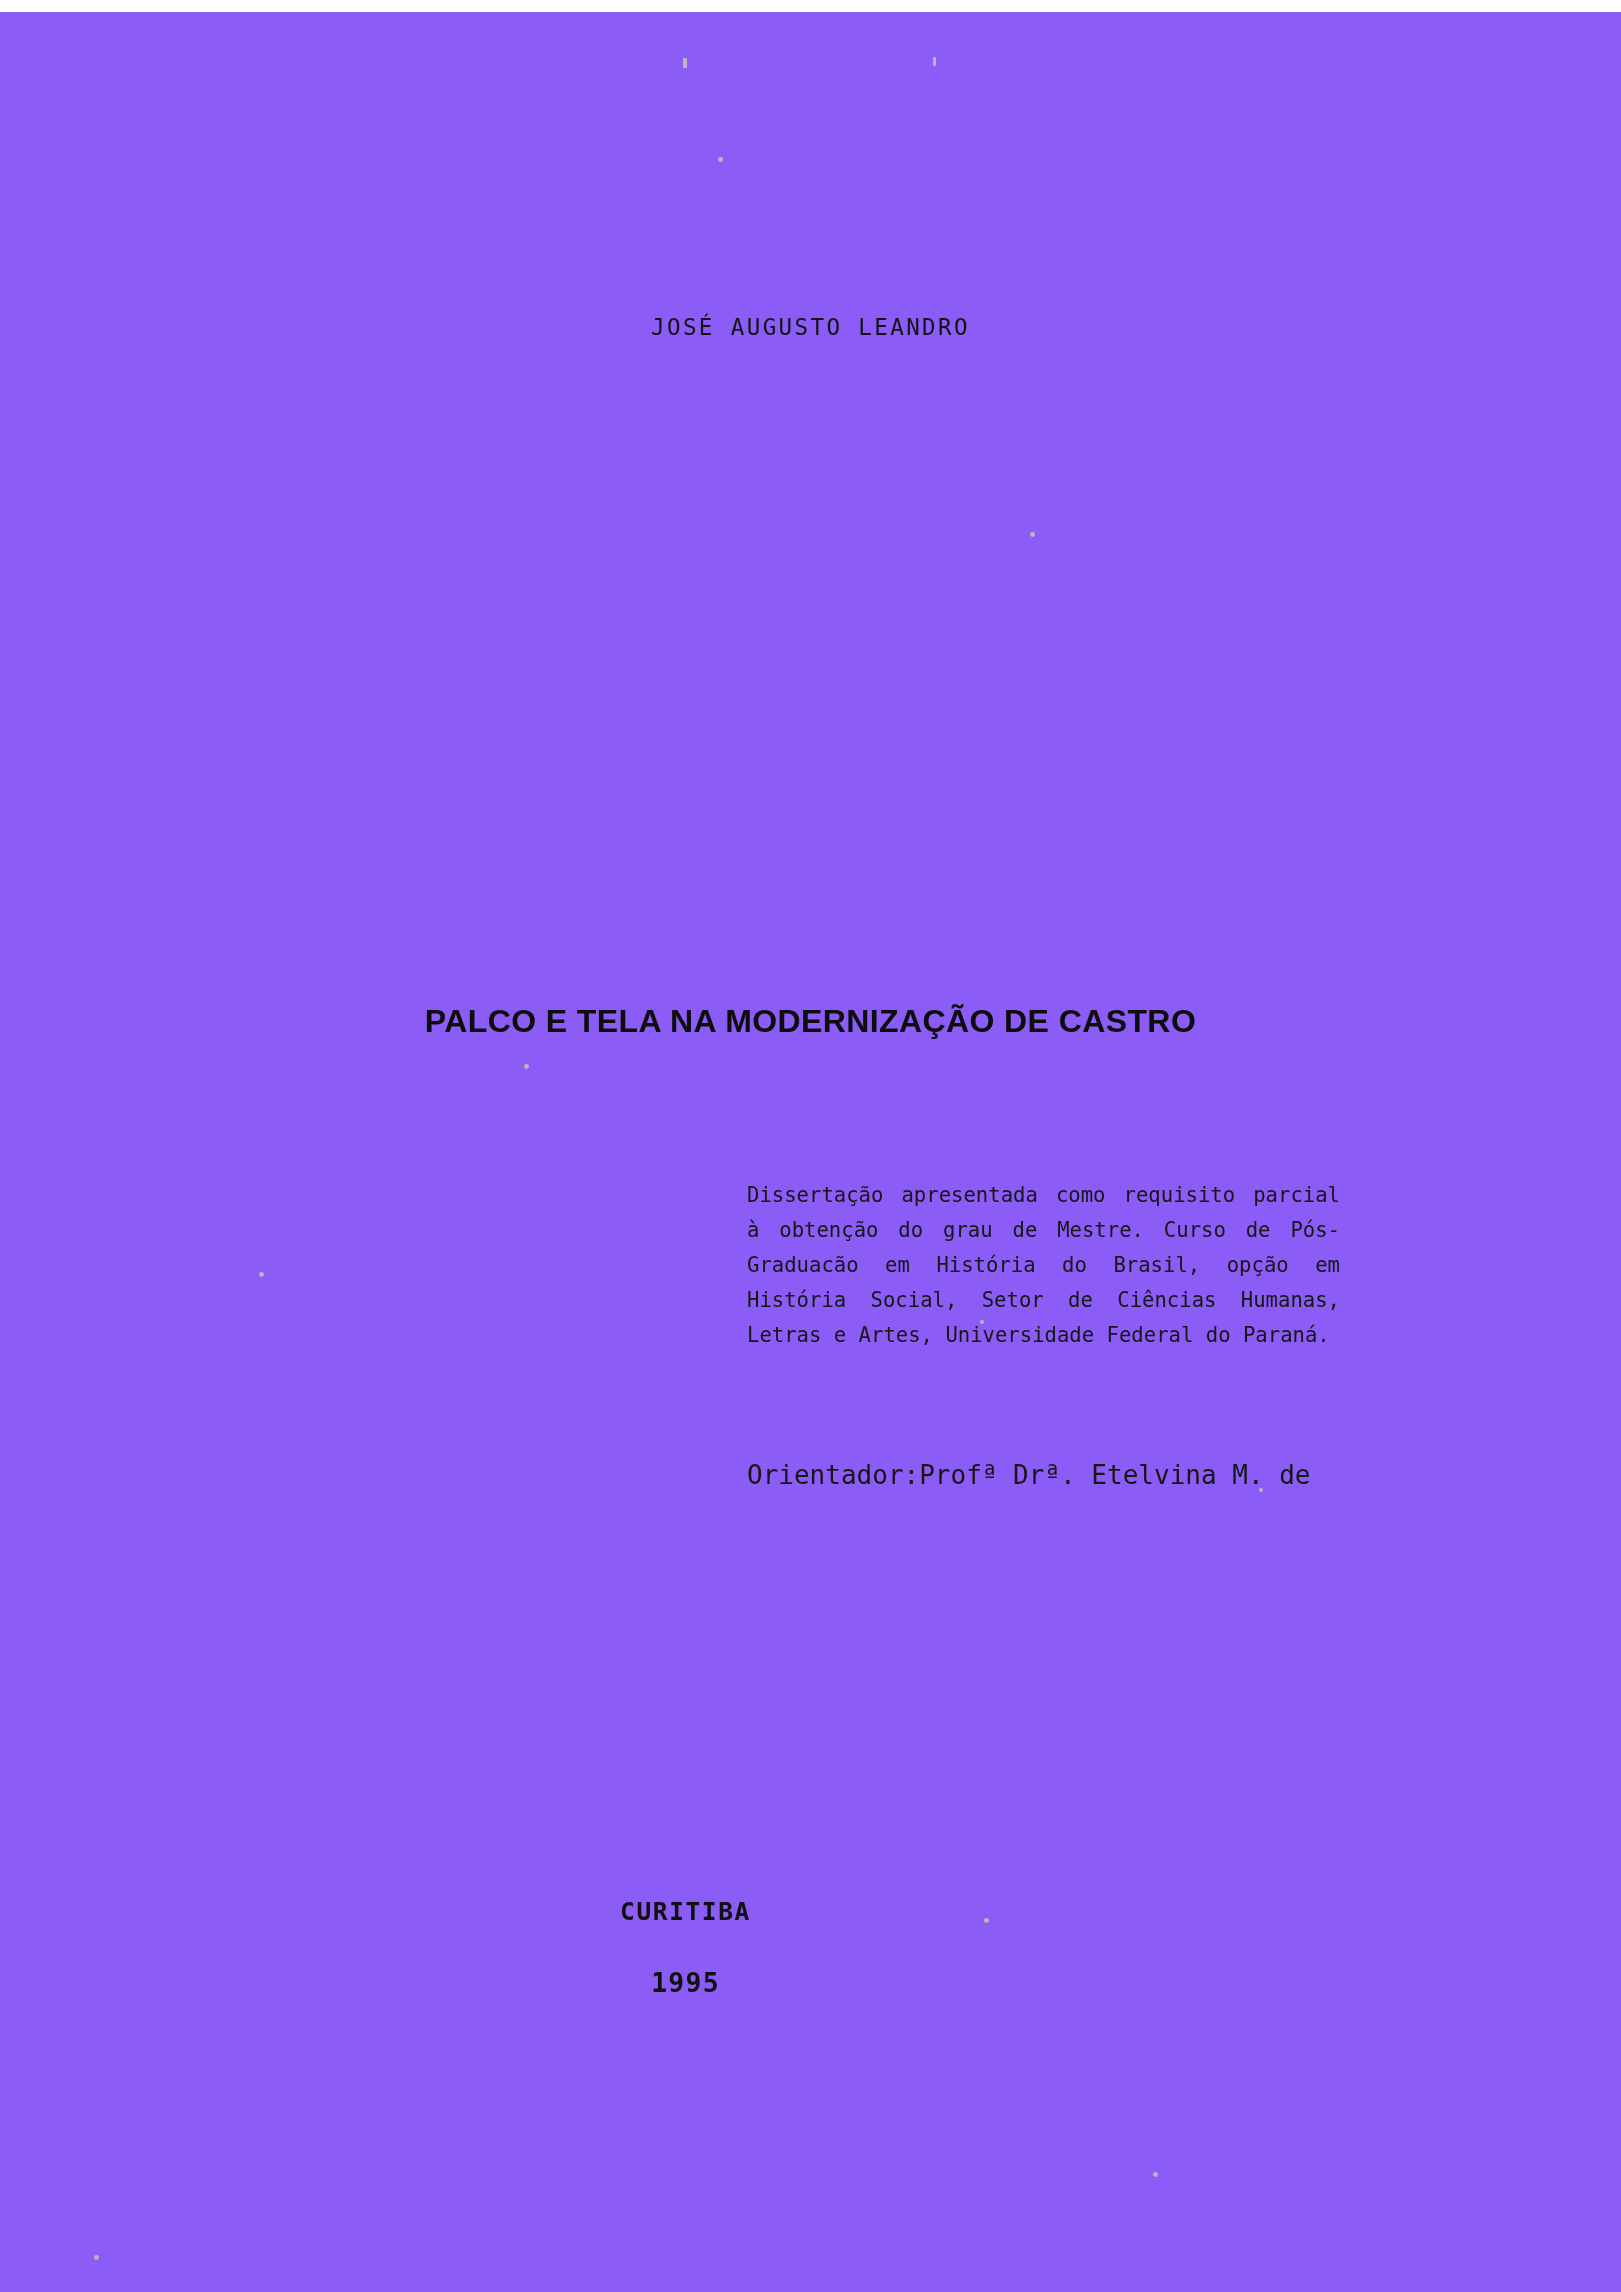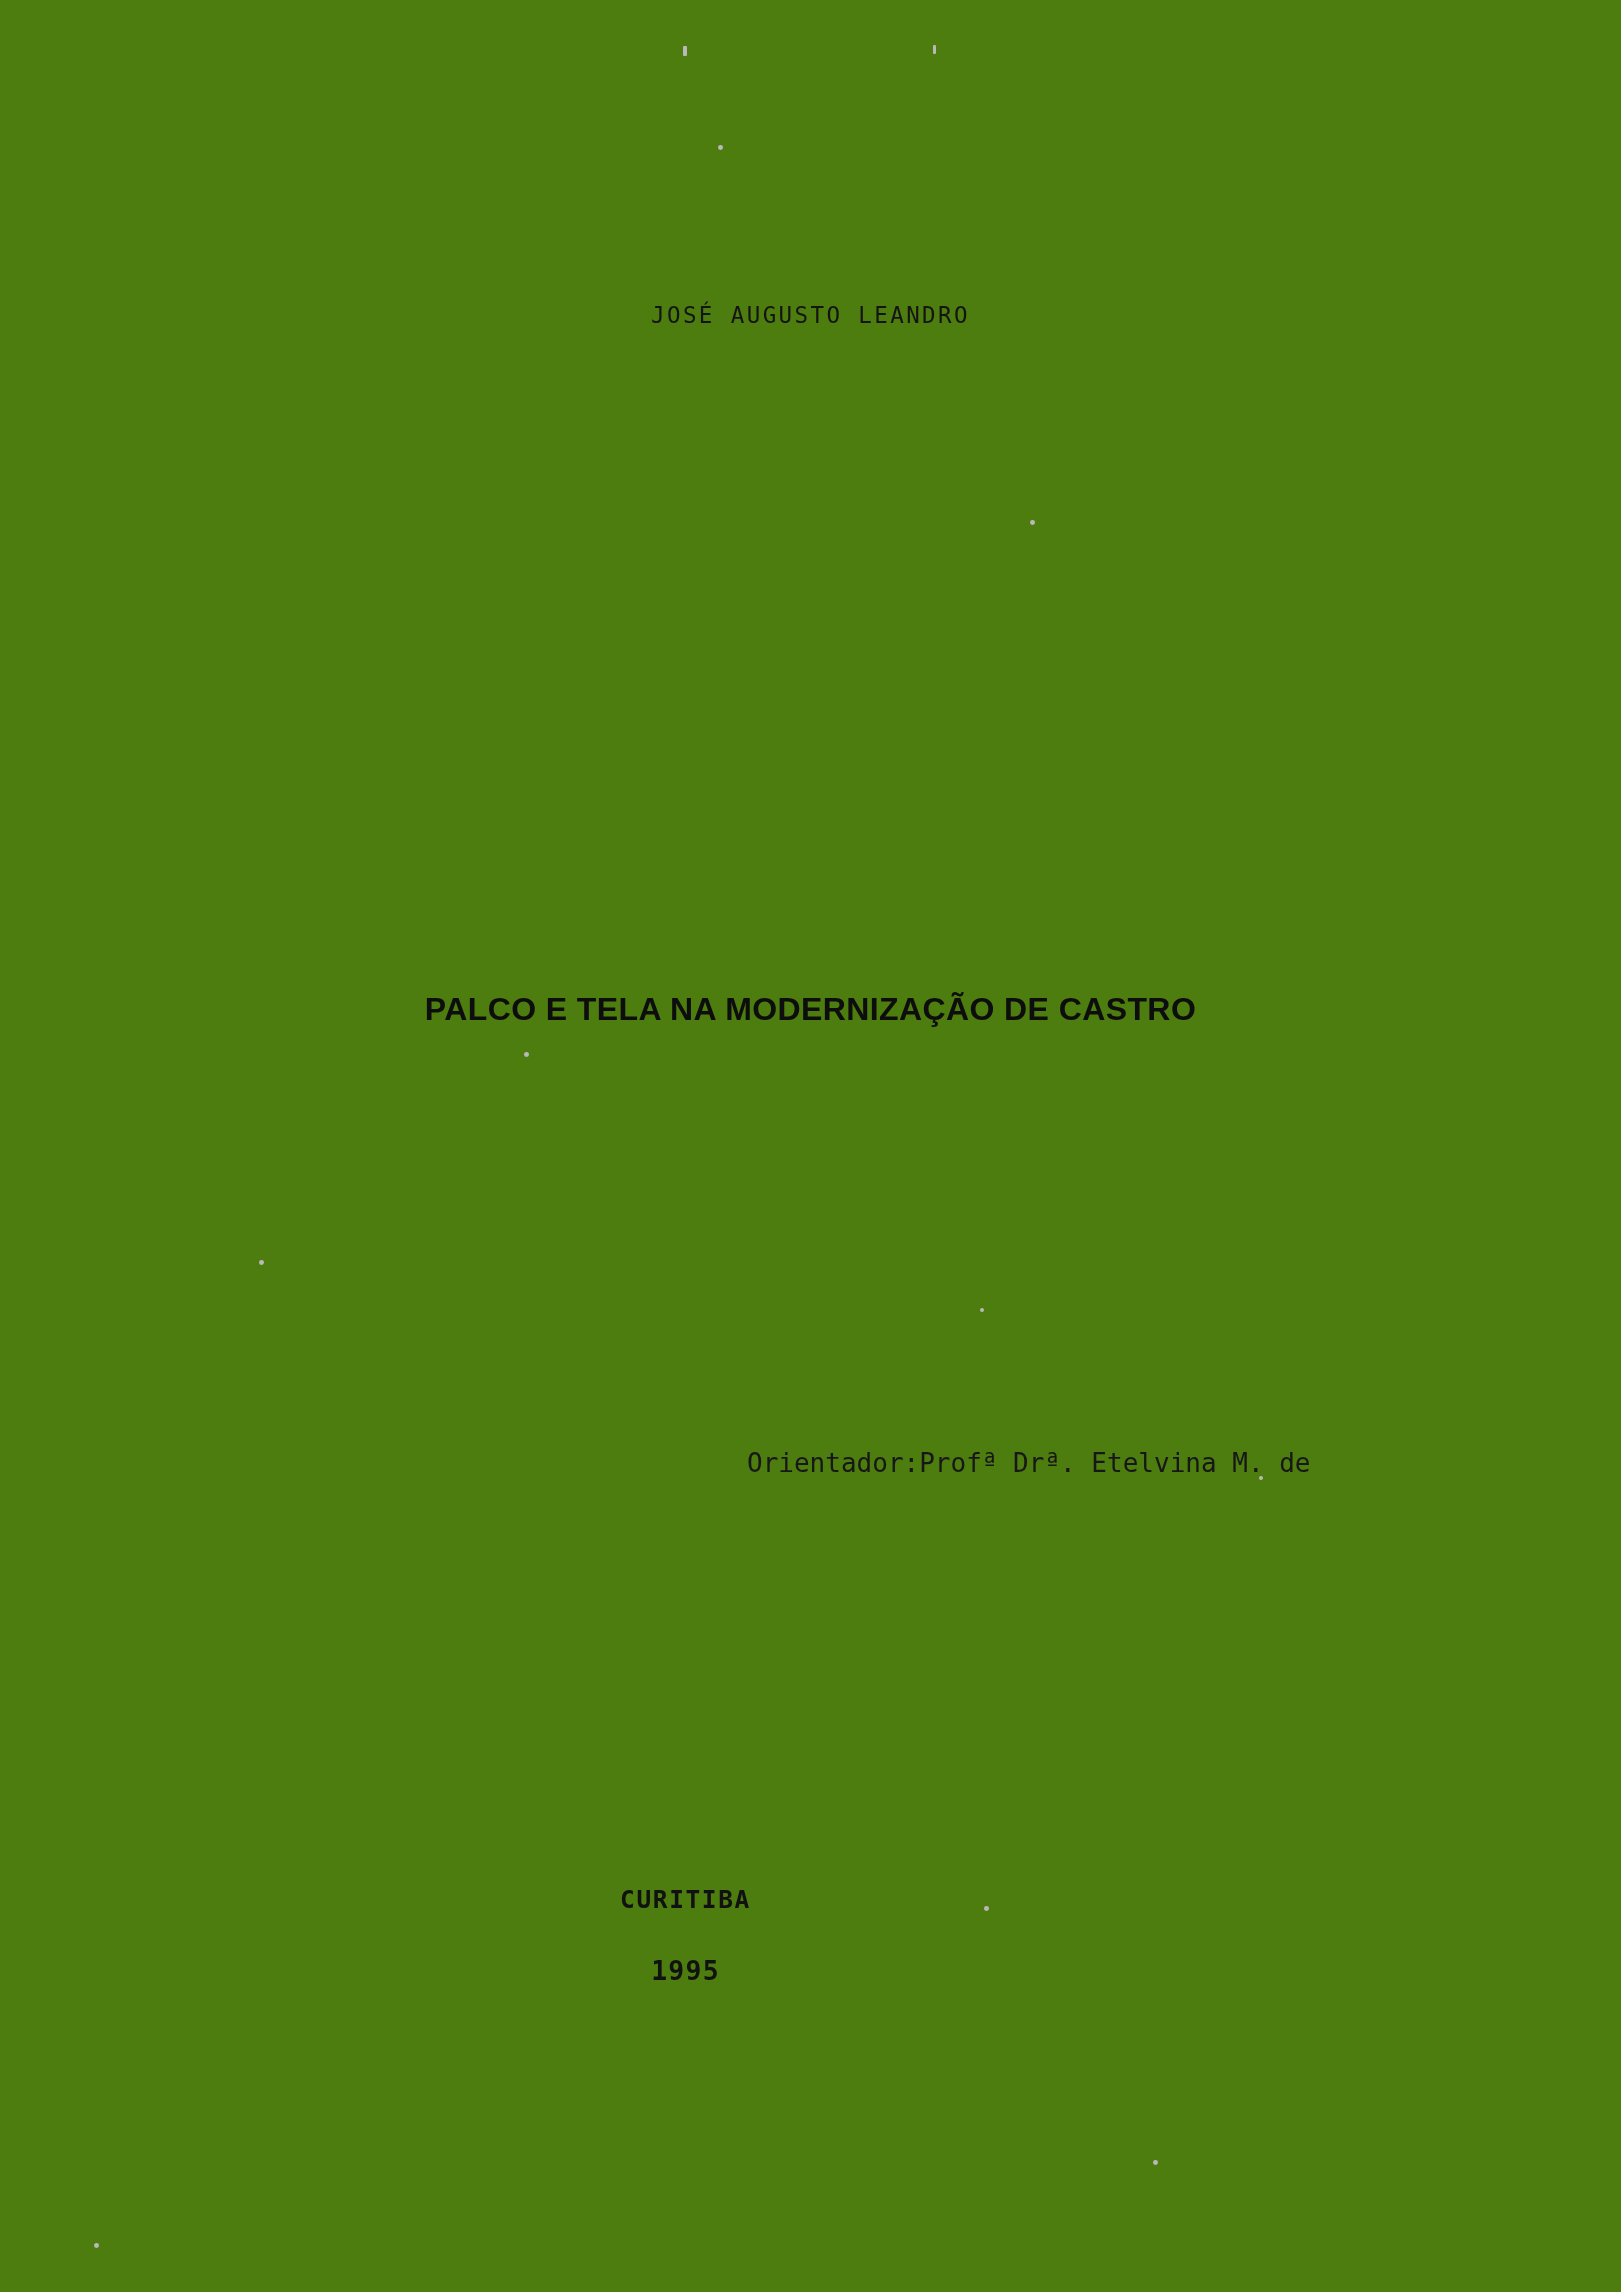--- a/index.html
+++ b/index.html
@@ -13,21 +13,22 @@
     height: 2293px;
     position: relative;
     overflow: hidden;
     font-family: "Liberation Sans", sans-serif;
     color: #101010;
   }
 
   .page {
     position: absolute;
     inset: 0;
-    background: #4d7c0f;
+    background: #8b5cf6;
+    margin-top: 12px;
   }
 
   
   .speck {
     position: absolute;
     background: #b9b9b9;
     border-radius: 50%;
   }
 
   .author {
@@ -134,20 +135,23 @@
   <span class="speck" style="top:1308px;left:980px;width:3.9px;height:3.9px;"></span>
   <span class="speck" style="top:1476px;left:1259px;width:3.9px;height:3.9px;"></span>
   <span class="speck" style="top:1906px;left:984px;width:4.9px;height:4.9px;"></span>
   <span class="speck" style="top:2160px;left:1153px;width:4.9px;height:4.9px;"></span>
   <span class="speck" style="top:2243px;left:94px;width:4.9px;height:4.9px;"></span>
 
   <div class="author">JOSÉ AUGUSTO LEANDRO</div>
 
   <h1 class="doc-title">PALCO E TELA NA MODERNIZAÇÃO DE CASTRO</h1>
 
+  <div class="abstract-block">
+    <p class="nolast">Dissertação apresentada como requisito parcial à obtenção do grau de Mestre. Curso de Pós-Graduacão em História do Brasil, opção em História Social, Setor de Ciências Humanas, Letras e Artes, Universidade Federal do Paraná.</p>
+  </div>
 
   <div class="advisor">
     <span>Orientador:Profª Drª. Etelvina M. de</span>
   </div>
 
   <div class="city">CURITIBA</div>
 
   <div class="year">1995</div>
 
 </div>

